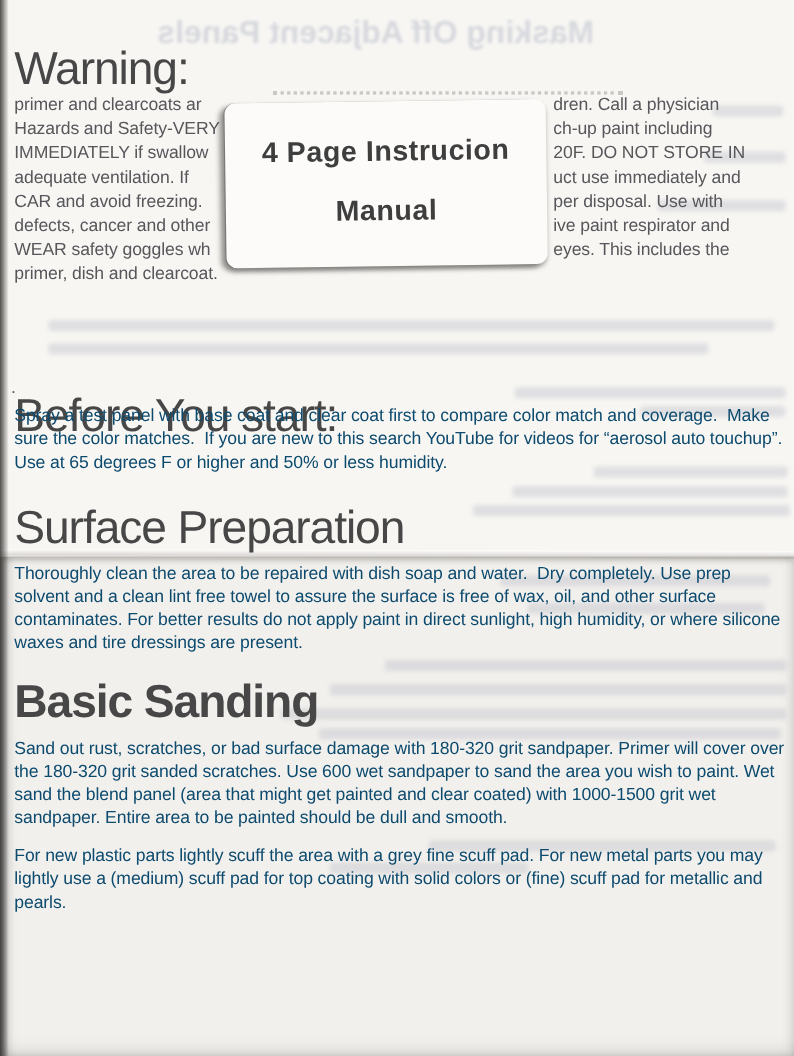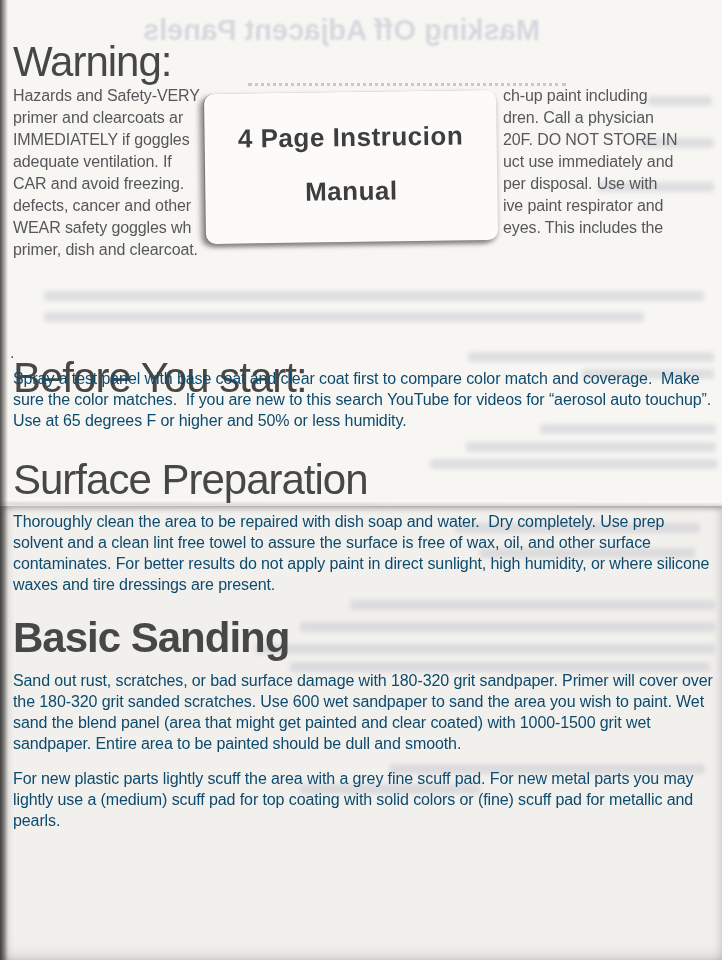--- a/index.html
+++ b/index.html
@@ -95,23 +95,23 @@
   <div class="ghost" style="left:350px;top:600px;width:365px;"></div>
   <div class="ghost" style="left:300px;top:622px;width:415px;"></div>
   <div class="ghost" style="left:255px;top:644px;width:460px;"></div>
   <div class="ghost" style="left:290px;top:662px;width:420px;"></div>
   <div class="ghost" style="left:390px;top:764px;width:315px;"></div>
   <div class="ghost" style="left:300px;top:784px;width:180px;"></div>
 
   <h1 style="top:38px;">Warning:</h1>
 
   <div class="warn-lines">
+    <div class="warn-line"><span>primer and clearcoats ar</span><span class="rfrag">dren. Call a physician</span></div>
     <div class="warn-line"><span>Hazards and Safety-VERY</span><span class="rfrag">ch-up paint including</span></div>
-    <div class="warn-line"><span>primer and clearcoats ar</span><span class="rfrag">dren. Call a physician</span></div>
-    <div class="warn-line"><span>IMMEDIATELY if goggles</span><span class="rfrag">20F. DO NOT STORE IN</span></div>
+    <div class="warn-line"><span>IMMEDIATELY if swallow</span><span class="rfrag">20F. DO NOT STORE IN</span></div>
     <div class="warn-line"><span>adequate ventilation. If</span><span class="rfrag">uct use immediately and</span></div>
     <div class="warn-line"><span>CAR and avoid freezing.</span><span class="rfrag">per disposal. Use with</span></div>
     <div class="warn-line"><span>defects, cancer and other</span><span class="rfrag">ive paint respirator and</span></div>
     <div class="warn-line"><span>WEAR safety goggles wh</span><span class="rfrag">eyes. This includes the</span></div>
     <div class="warn-line"><span>primer, dish and clearcoat.</span><span class="rfrag"></span></div>
   </div>
 
   <div class="perforation"></div>
   <div class="sticker">
     <div class="sticker-line l1">4 Page Instrucion</div>

